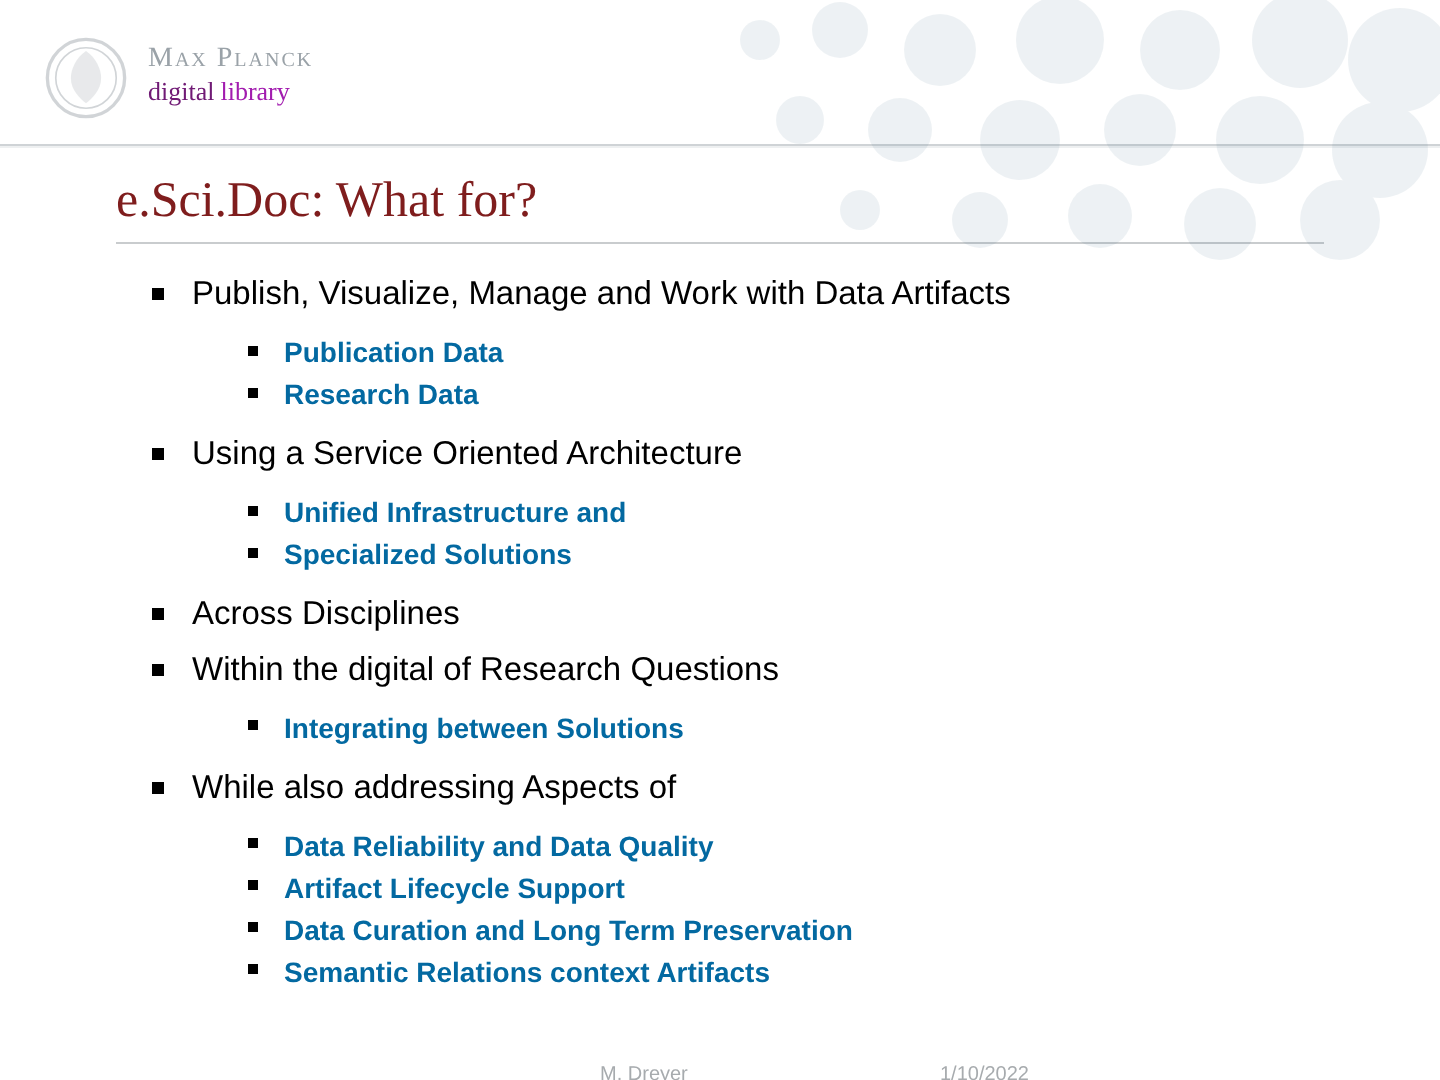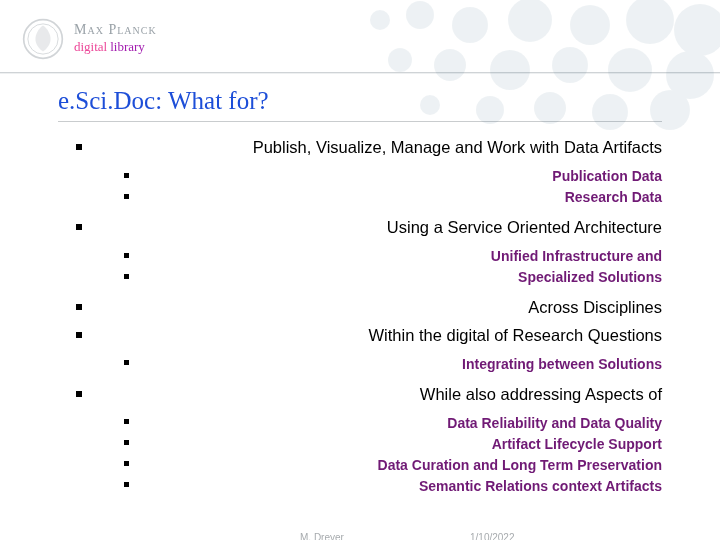--- a/index.html
+++ b/index.html
@@ -34,51 +34,50 @@
     color: #9aa2a8;
   }
   .logo-text .l1 {
     font-size: 14px;
     letter-spacing: 1px;
     font-family: "Times New Roman", serif;
     font-variant: small-caps;
   }
   .logo-text .l2a {
     font-size: 13px;
-    color: #ec4899;
+    color: #701a75;
     font-family: Georgia, serif;
   }
   .logo-text .l2b {
     font-size: 13px;
     color: #a21caf;
     font-family: Georgia, serif;
     margin-left: 3px;
   }
   .rule {
     height: 1px;
     background: #cfd3d6;
     margin: 0 0 0 0;
     box-shadow: 0 1px 0 #eef0f1;
   }
   .content {
     padding: 14px 58px 0 58px;
   }
   .title {
     font-family: "Times New Roman", Times, serif;
     font-size: 25px;
-    color: #1d4ed8;
+    color: #7f1d1d;
     border-bottom: 1px solid #c9ccce;
     padding-bottom: 6px;
     margin-bottom: 14px;
     font-weight: 400;
   }
   ul.top {
     list-style: none;
     padding-left: 18px;
-    text-align: right;
   }
   ul.top > li {
     font-size: 16.5px;
     color: #000;
     margin-bottom: 4px;
     position: relative;
     padding-left: 20px;
     line-height: 1.45;
   }
   ul.top > li::before {
@@ -89,21 +88,21 @@
     background: #000;
   }
   ul.sub {
     list-style: none;
     padding-left: 28px;
     margin: 6px 0 8px 0;
   }
   ul.sub > li {
     font-size: 14px;
     font-weight: 700;
-    color: #701a75;
+    color: #0369a1;
     position: relative;
     padding-left: 18px;
     line-height: 1.5;
   }
   ul.sub > li::before {
     content: "";
     position: absolute;
     left: 0; top: 0.48em;
     width: 5px; height: 5px;
     background: #000;

